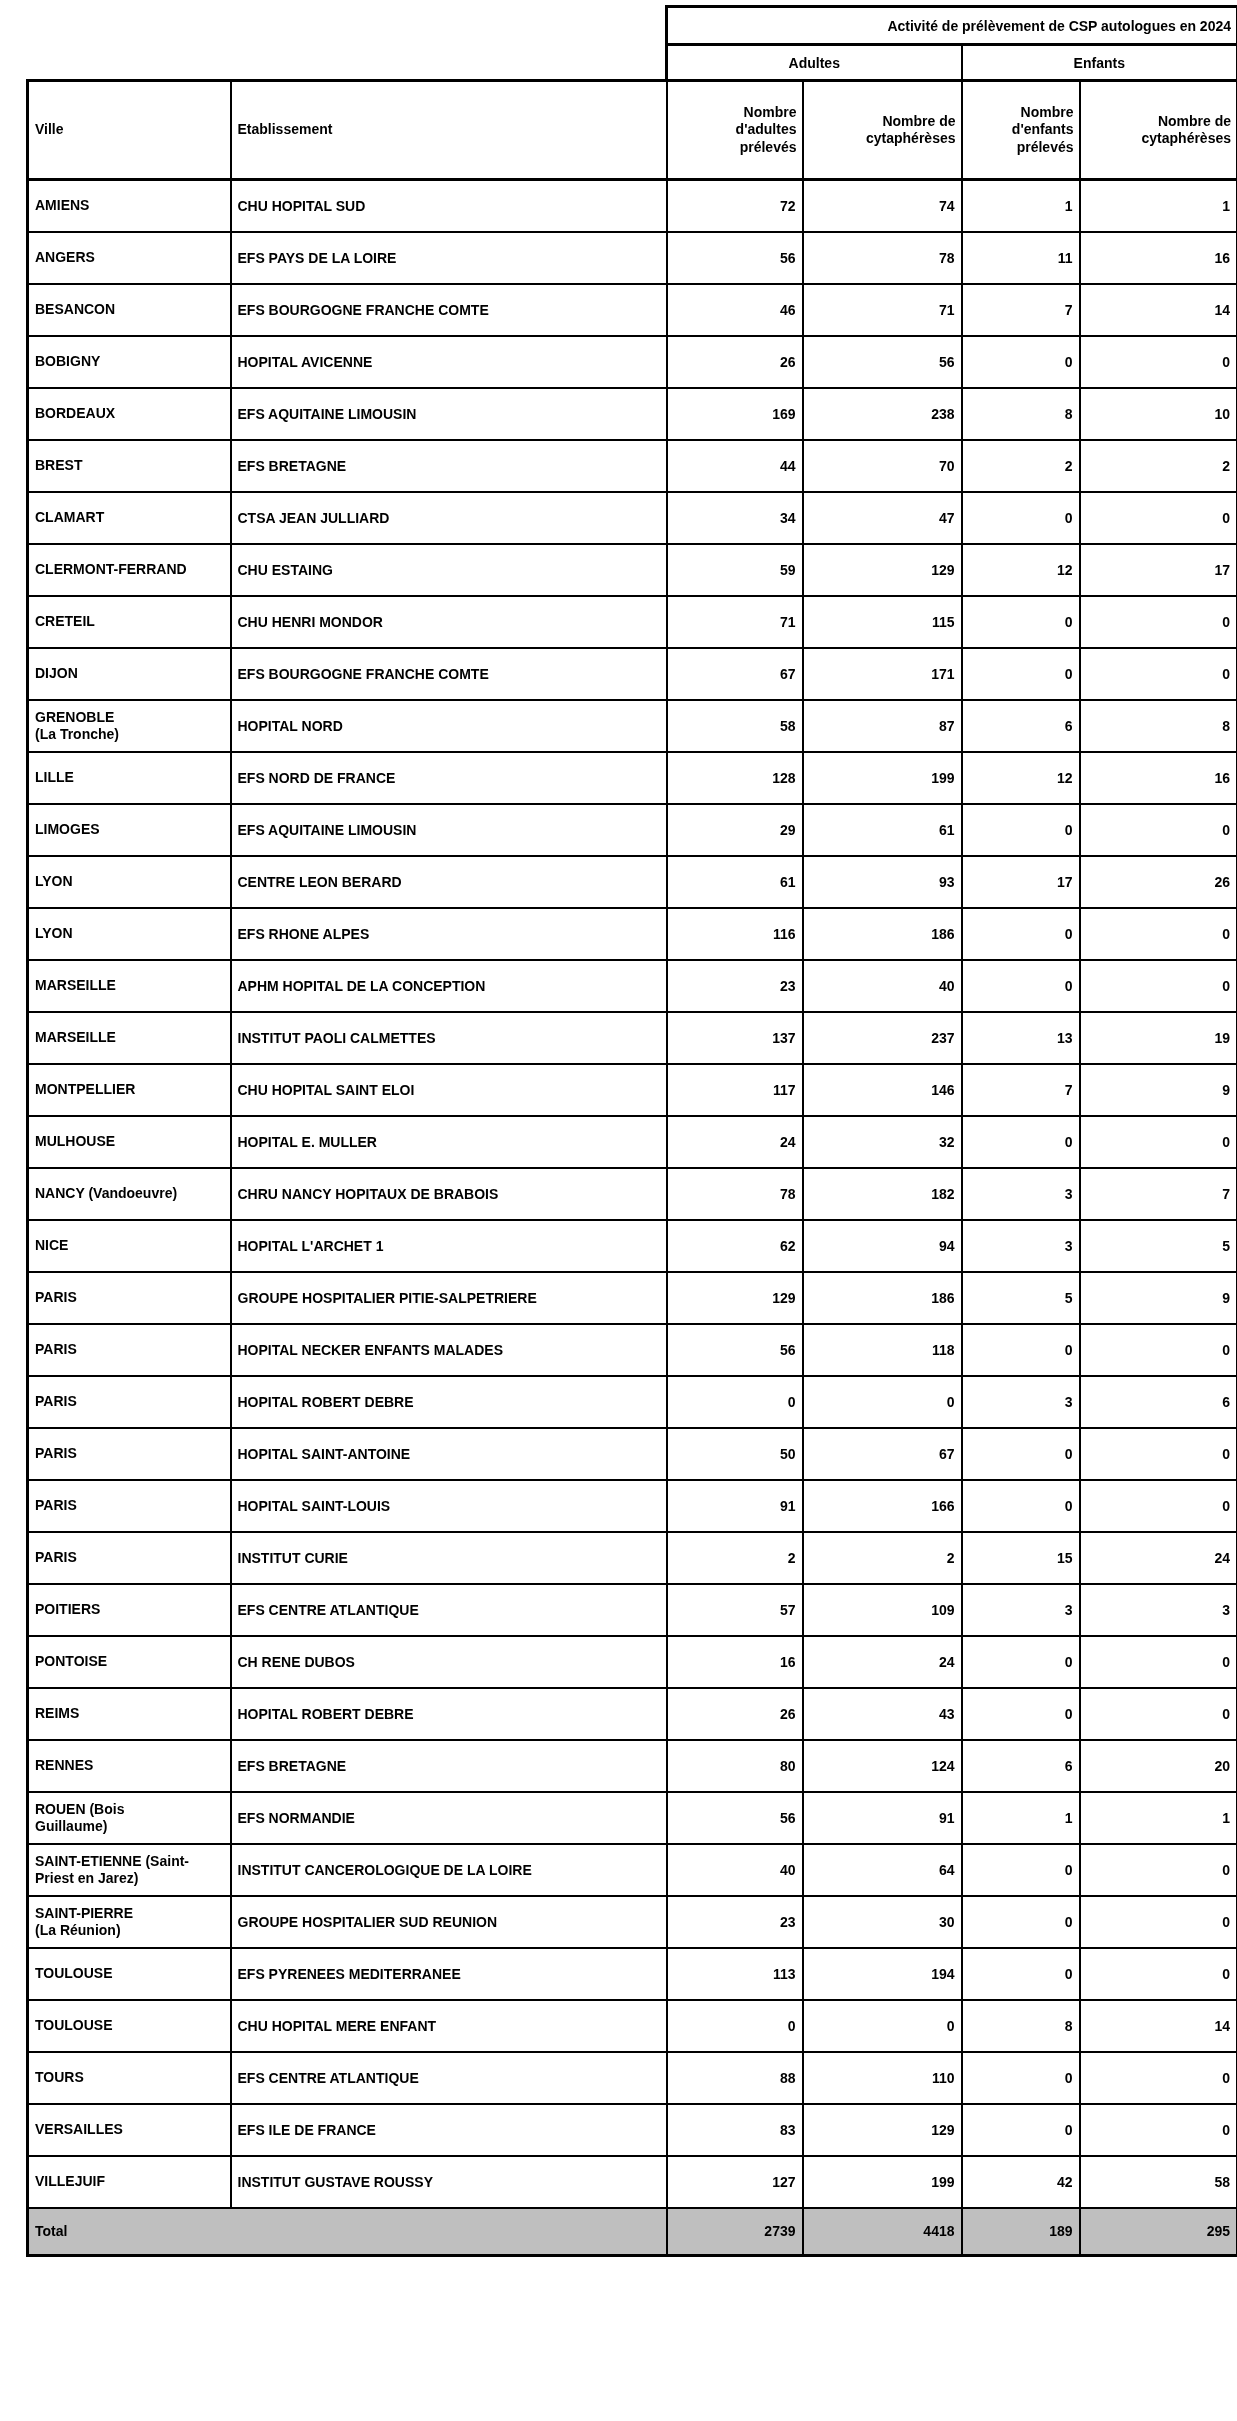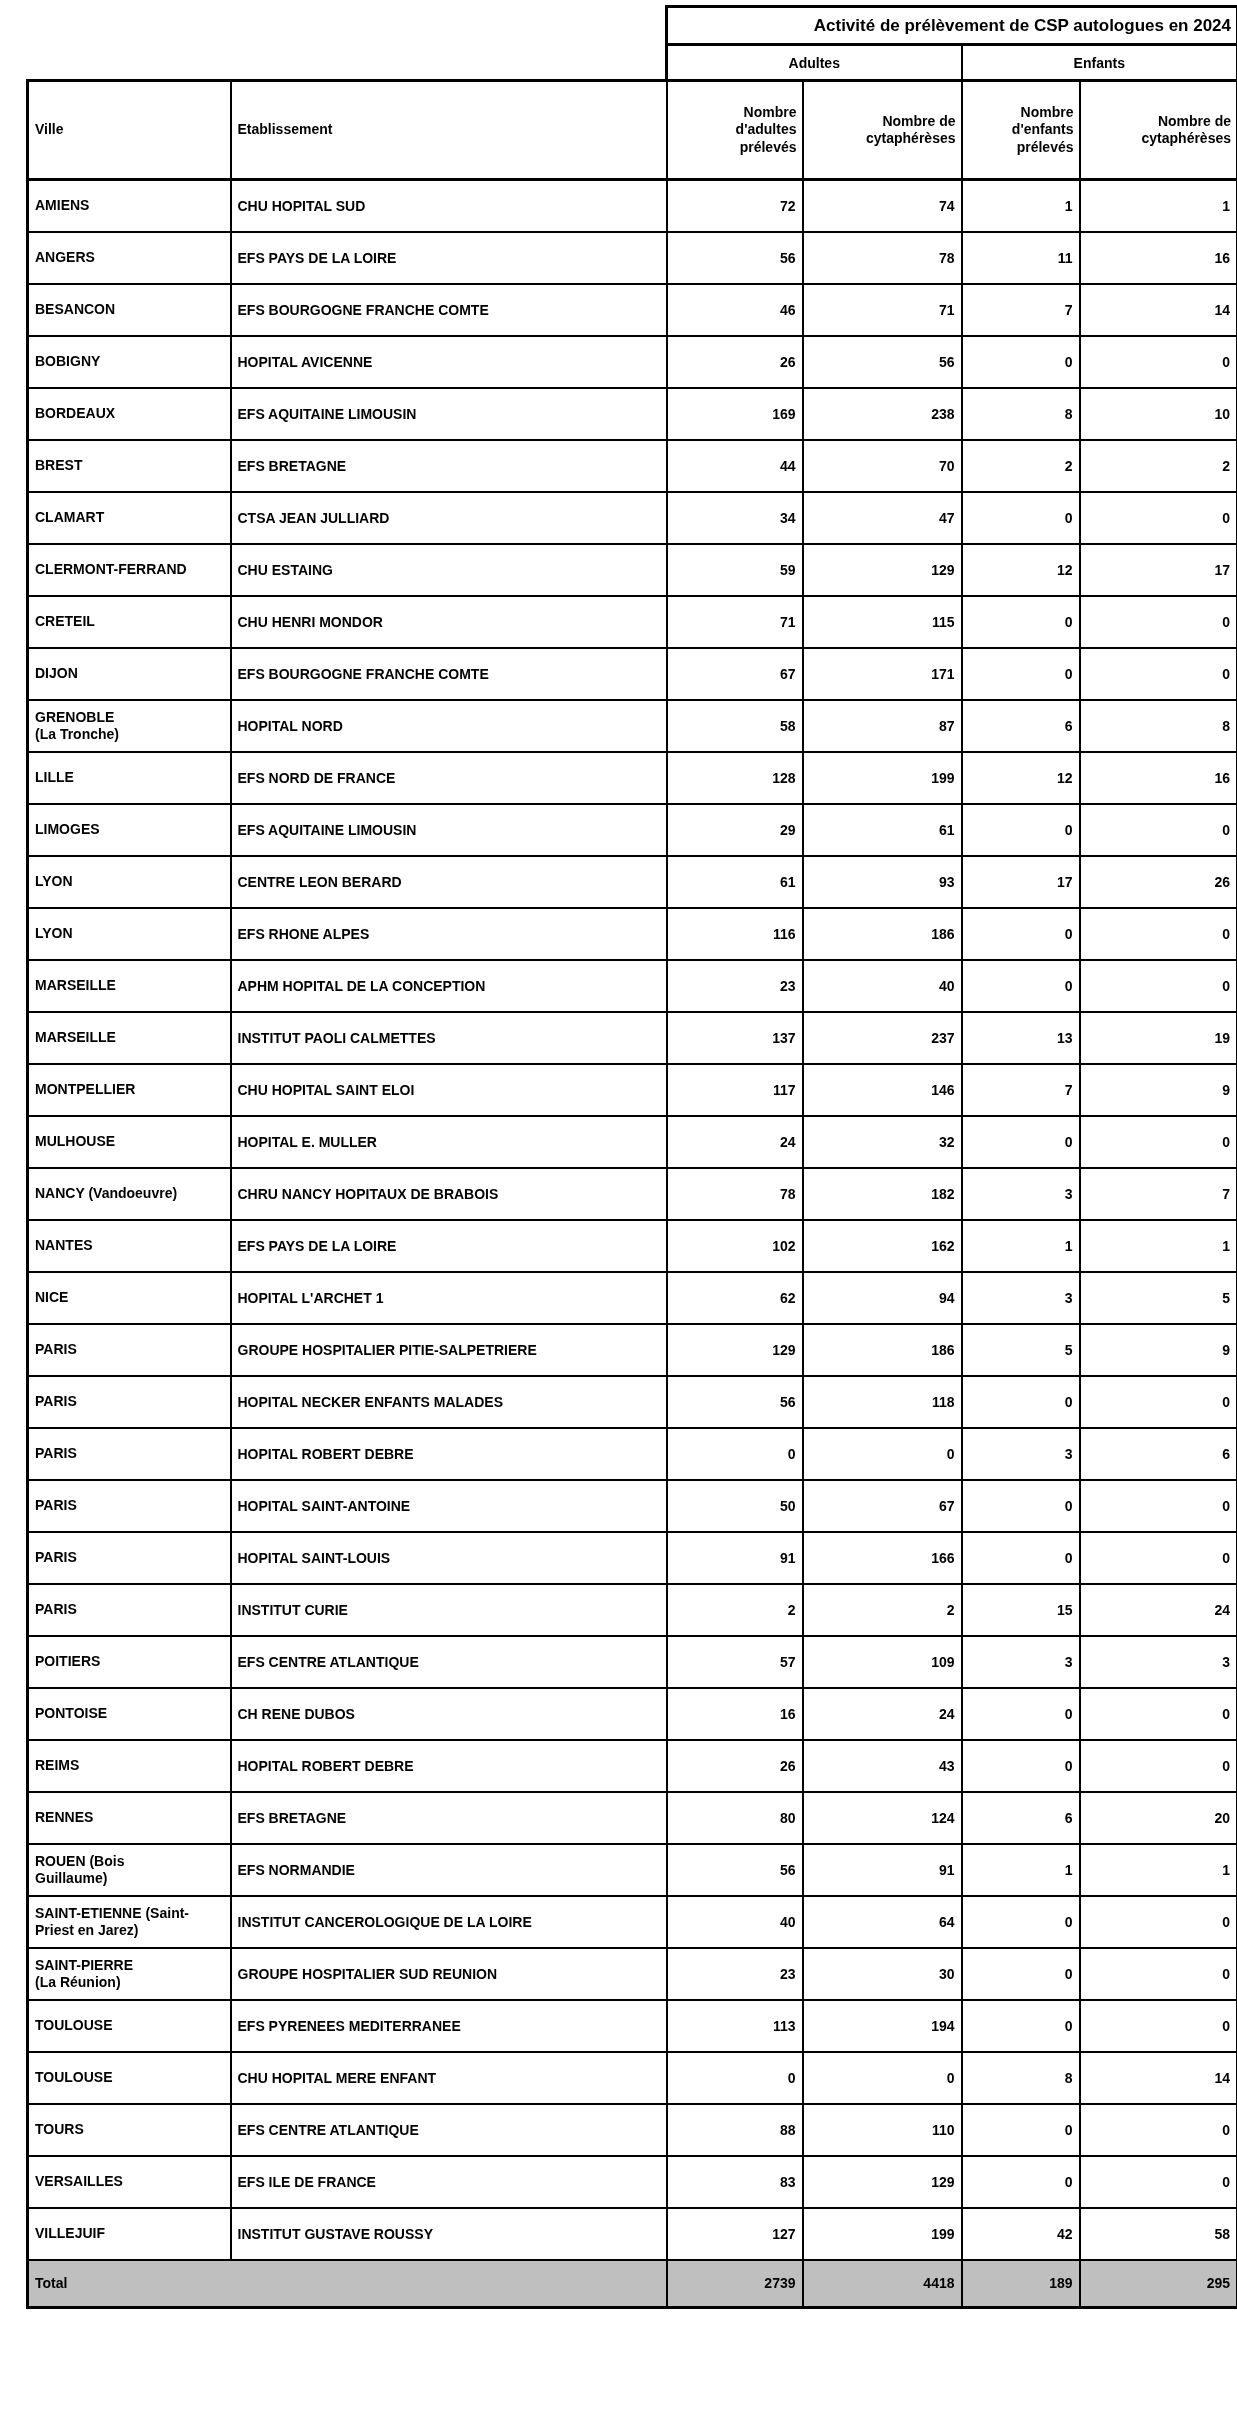--- a/index.html
+++ b/index.html
@@ -25,21 +25,21 @@
     box-sizing: border-box;
     padding: 0;
   }
   
   td.nocell { border: none; background: #ffffff; }
 
   
   tr.r-title { height: 38px; }
   th.title {
     border: 3px solid var(--border-color, #000);
-    font-size: 17px;
+    font-size: 14px;
     text-align: right;
     padding-right: 5px;
   }
 
   
   tr.r-group { height: 36px; }
   th.group {
     border: 2px solid var(--border-color, #000);
     font-size: 14px;
     text-align: center;
@@ -288,28 +288,20 @@
   </tr>
       <tr class="data-row">
     <td class="ville">NANCY (Vandoeuvre)</td>
     <td class="etab">CHRU NANCY HOPITAUX DE BRABOIS</td>
     <td class="num">78</td>
     <td class="num">182</td>
     <td class="num">3</td>
     <td class="num">7</td>
   </tr>
       <tr class="data-row">
-    <td class="ville">NANTES</td>
-    <td class="etab">EFS PAYS DE LA LOIRE</td>
-    <td class="num">102</td>
-    <td class="num">162</td>
-    <td class="num">1</td>
-    <td class="num">1</td>
-  </tr>
-      <tr class="data-row">
     <td class="ville">NICE</td>
     <td class="etab">HOPITAL L'ARCHET 1</td>
     <td class="num">62</td>
     <td class="num">94</td>
     <td class="num">3</td>
     <td class="num">5</td>
   </tr>
       <tr class="data-row">
     <td class="ville">PARIS</td>
     <td class="etab">GROUPE HOSPITALIER PITIE-SALPETRIERE</td>

